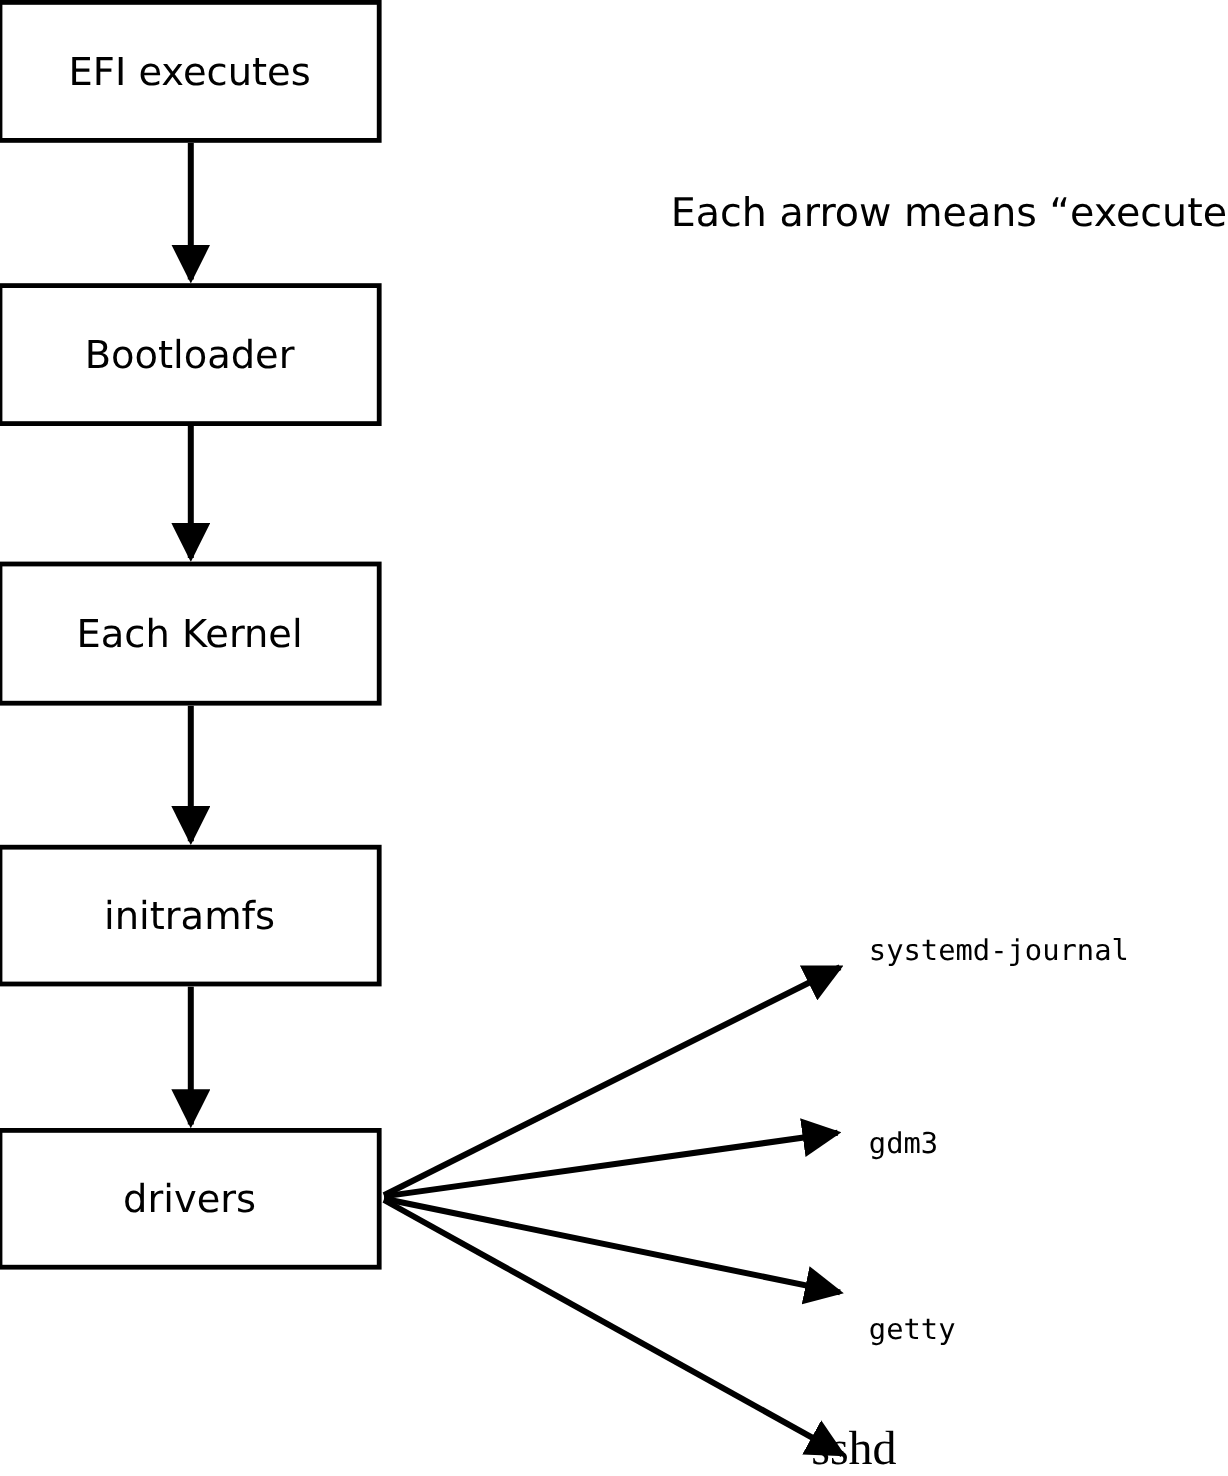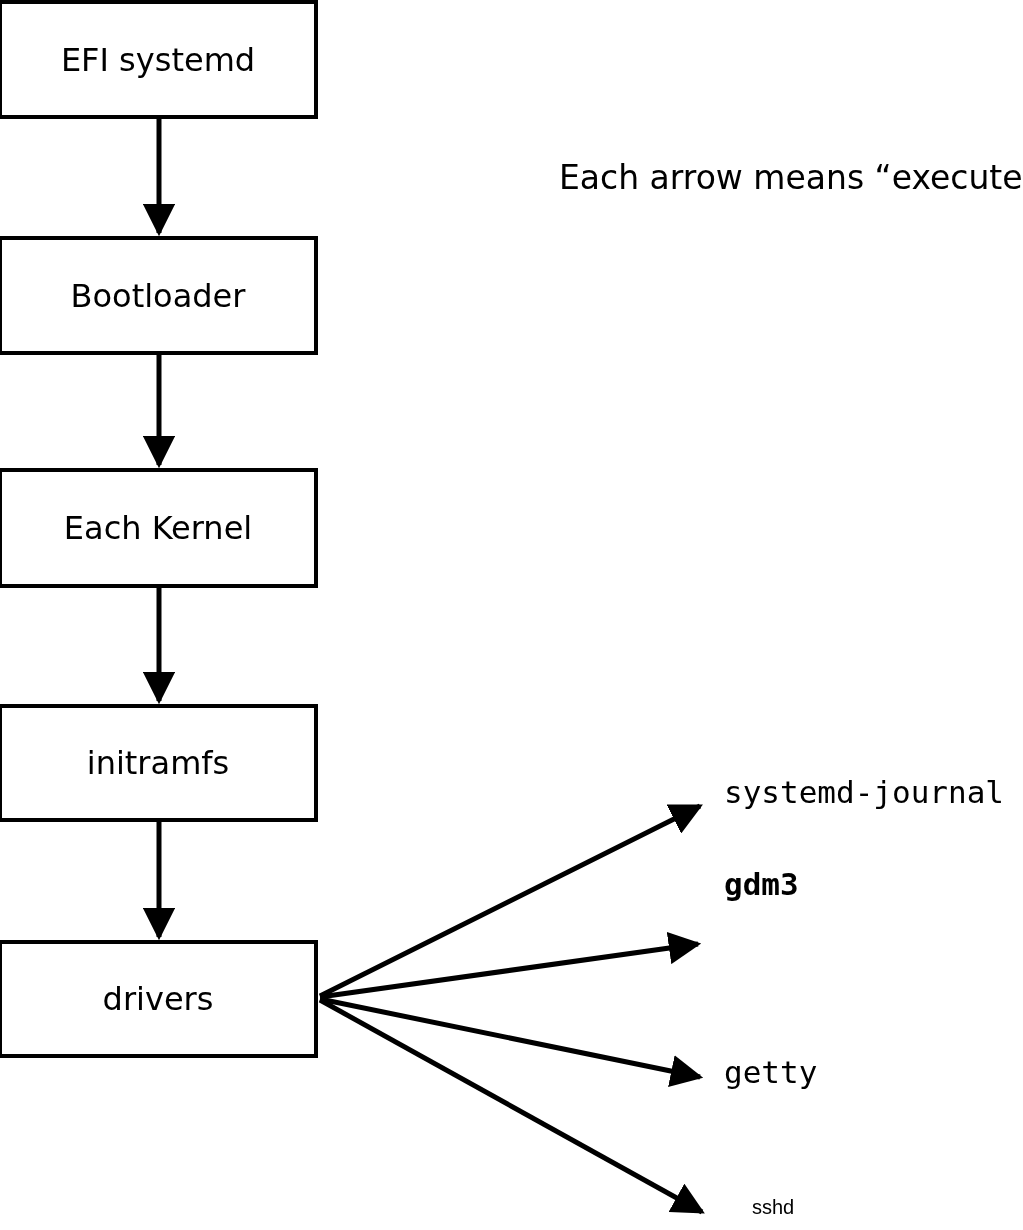--- a/index.html
+++ b/index.html
@@ -47,32 +47,32 @@
     white-space: nowrap;
   }
   .node-1 { top: 0px; height: 119px; }
   .node-2 { top: 236px; height: 119px; }
   .node-3 { top: 468px; height: 120px; }
   .node-4 { top: 704px; }
   .node-5 { top: 940px; }
   .child-label {
     position: absolute;
     font-family: "DejaVu Sans Mono", "Liberation Mono", monospace;
-    font-size: 31px;
+    font-size: 24px;
     line-height: 1;
     white-space: nowrap;
     transform: translateY(-50%);
   }
   .child-1 { left: 724px; top: 792px; }
-  .child-2 { left: 724px; top: 884px; font-weight: bold; }
-  .child-3 { left: 724px; top: 1072px; }
+  .child-2 { left: 724px; top: 953px; }
+  .child-3 { left: 724px; top: 1108px; }
   .child-4 {
-    left: 752px; top: 1207px;
-    font-family: Liberation Sans, sans-serif;
-    font-size: 20px;
+    left: 676px; top: 1207px;
+    font-family: Liberation Serif, serif;
+    font-size: 40px;
   }
   .note {
     position: absolute;
     left: 559px;
     top: 177px;
     transform: translateY(-50%);
     font-size: 33px;
     line-height: 1;
     white-space: nowrap;
   }
@@ -94,21 +94,21 @@
     <line x1="159" y1="588" x2="159" y2="701" marker-end="url(#arrowhead)"></line>
     <line x1="159" y1="822" x2="159" y2="937" marker-end="url(#arrowhead)"></line>
 
     <line x1="320" y1="996" x2="700" y2="806" marker-end="url(#arrowhead)"></line>
     <line x1="320" y1="997" x2="698" y2="944" marker-end="url(#arrowhead)"></line>
     <line x1="320" y1="999" x2="700" y2="1077" marker-end="url(#arrowhead)"></line>
     <line x1="320" y1="1000" x2="702" y2="1212" marker-end="url(#arrowhead)"></line>
   </svg>
 
   <div class="node node-1">
-    <span>EFI systemd</span>
+    <span>EFI executes</span>
   </div>
   <div class="node node-2">
     <span>Bootloader</span>
   </div>
   <div class="node node-3">
     <span>Each Kernel</span>
   </div>
   <div class="node node-4">
     <span>initramfs</span>
   </div>

